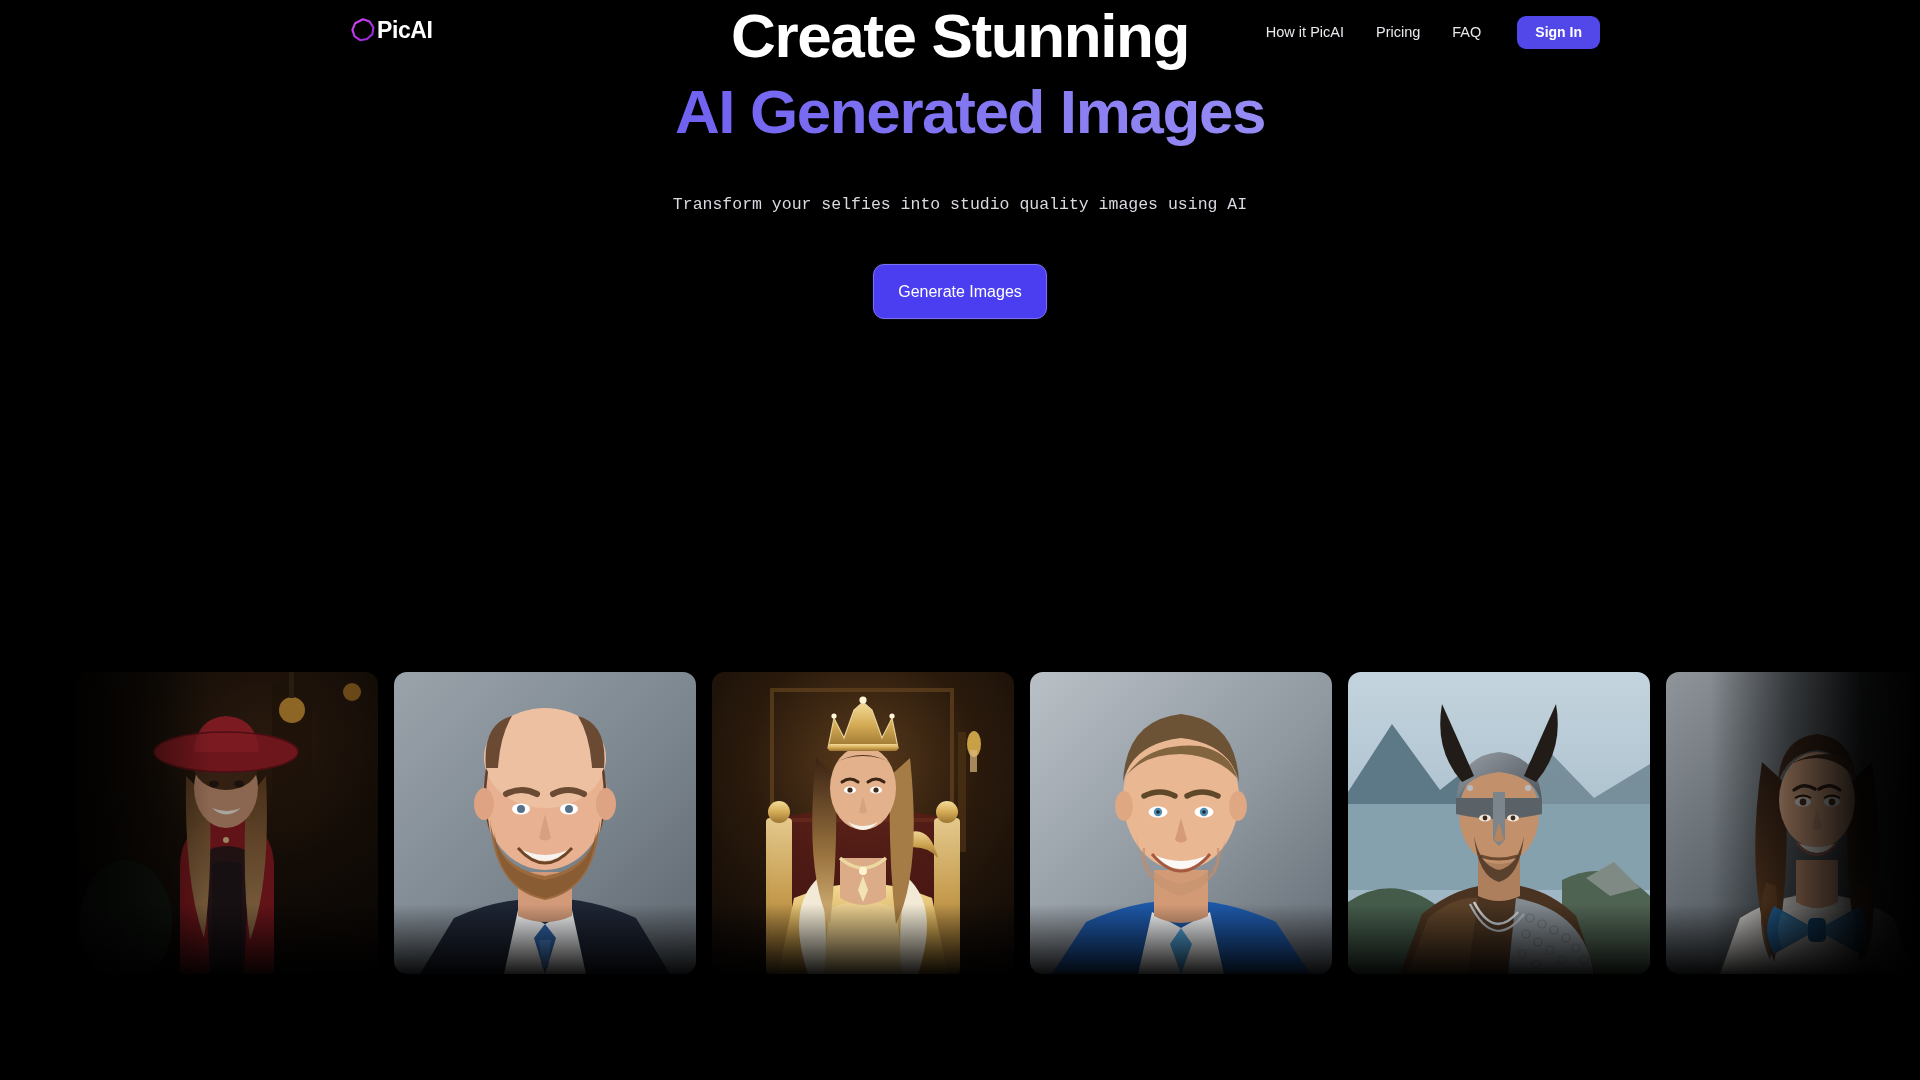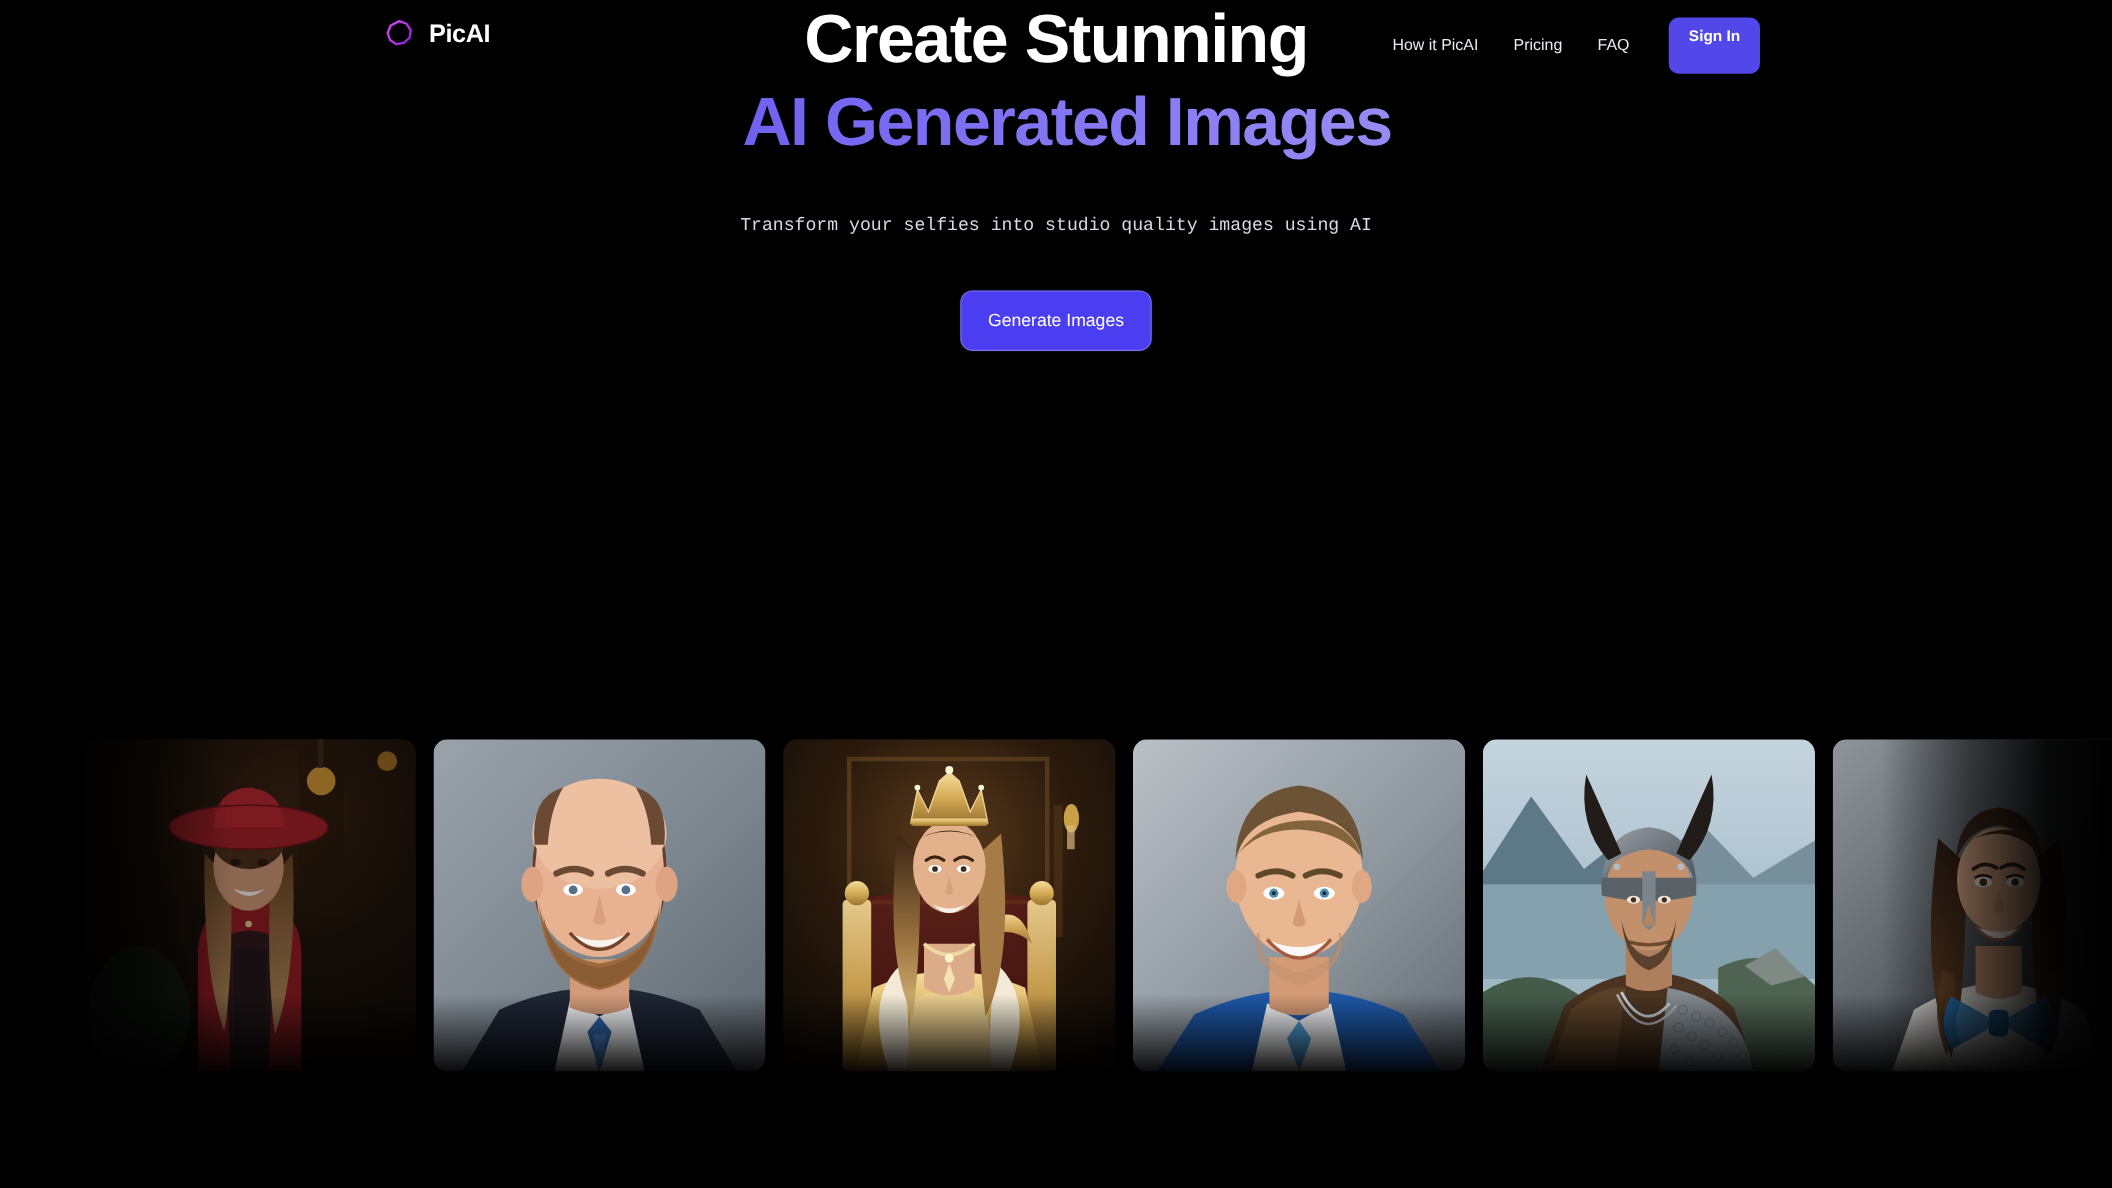--- a/index.html
+++ b/index.html
@@ -33,21 +33,21 @@
     z-index: 40;
     background: transparent;
   }
 
   .brand {
     position: absolute;
     left: 350px;
     top: 17px;
     display: flex;
     align-items: center;
-    gap: 14px;
+    gap: 1px;
     cursor: pointer;
   }
   .brand-mark {
     width: 26px; height: 26px;
     display: block;
     flex: 0 0 26px;
   }
   .brand-name {
     font-size: 23px;
     font-weight: 700;
@@ -76,21 +76,21 @@
   }
 
   .signin-btn {
     margin-left: 20px;
     background: #5247e8;
     color: #ffffff;
     font-size: 14px;
     font-weight: 600;
     border: none;
     border-radius: 9px;
-    padding: 9px 18px 28px;
+    padding: 9px 18px 10px;
     line-height: 1;
     cursor: pointer;
     font-family: "Liberation Sans", sans-serif;
     white-space: nowrap;
   }
 
   
   .hero {
     position: absolute;
     top: 0; left: 0;

